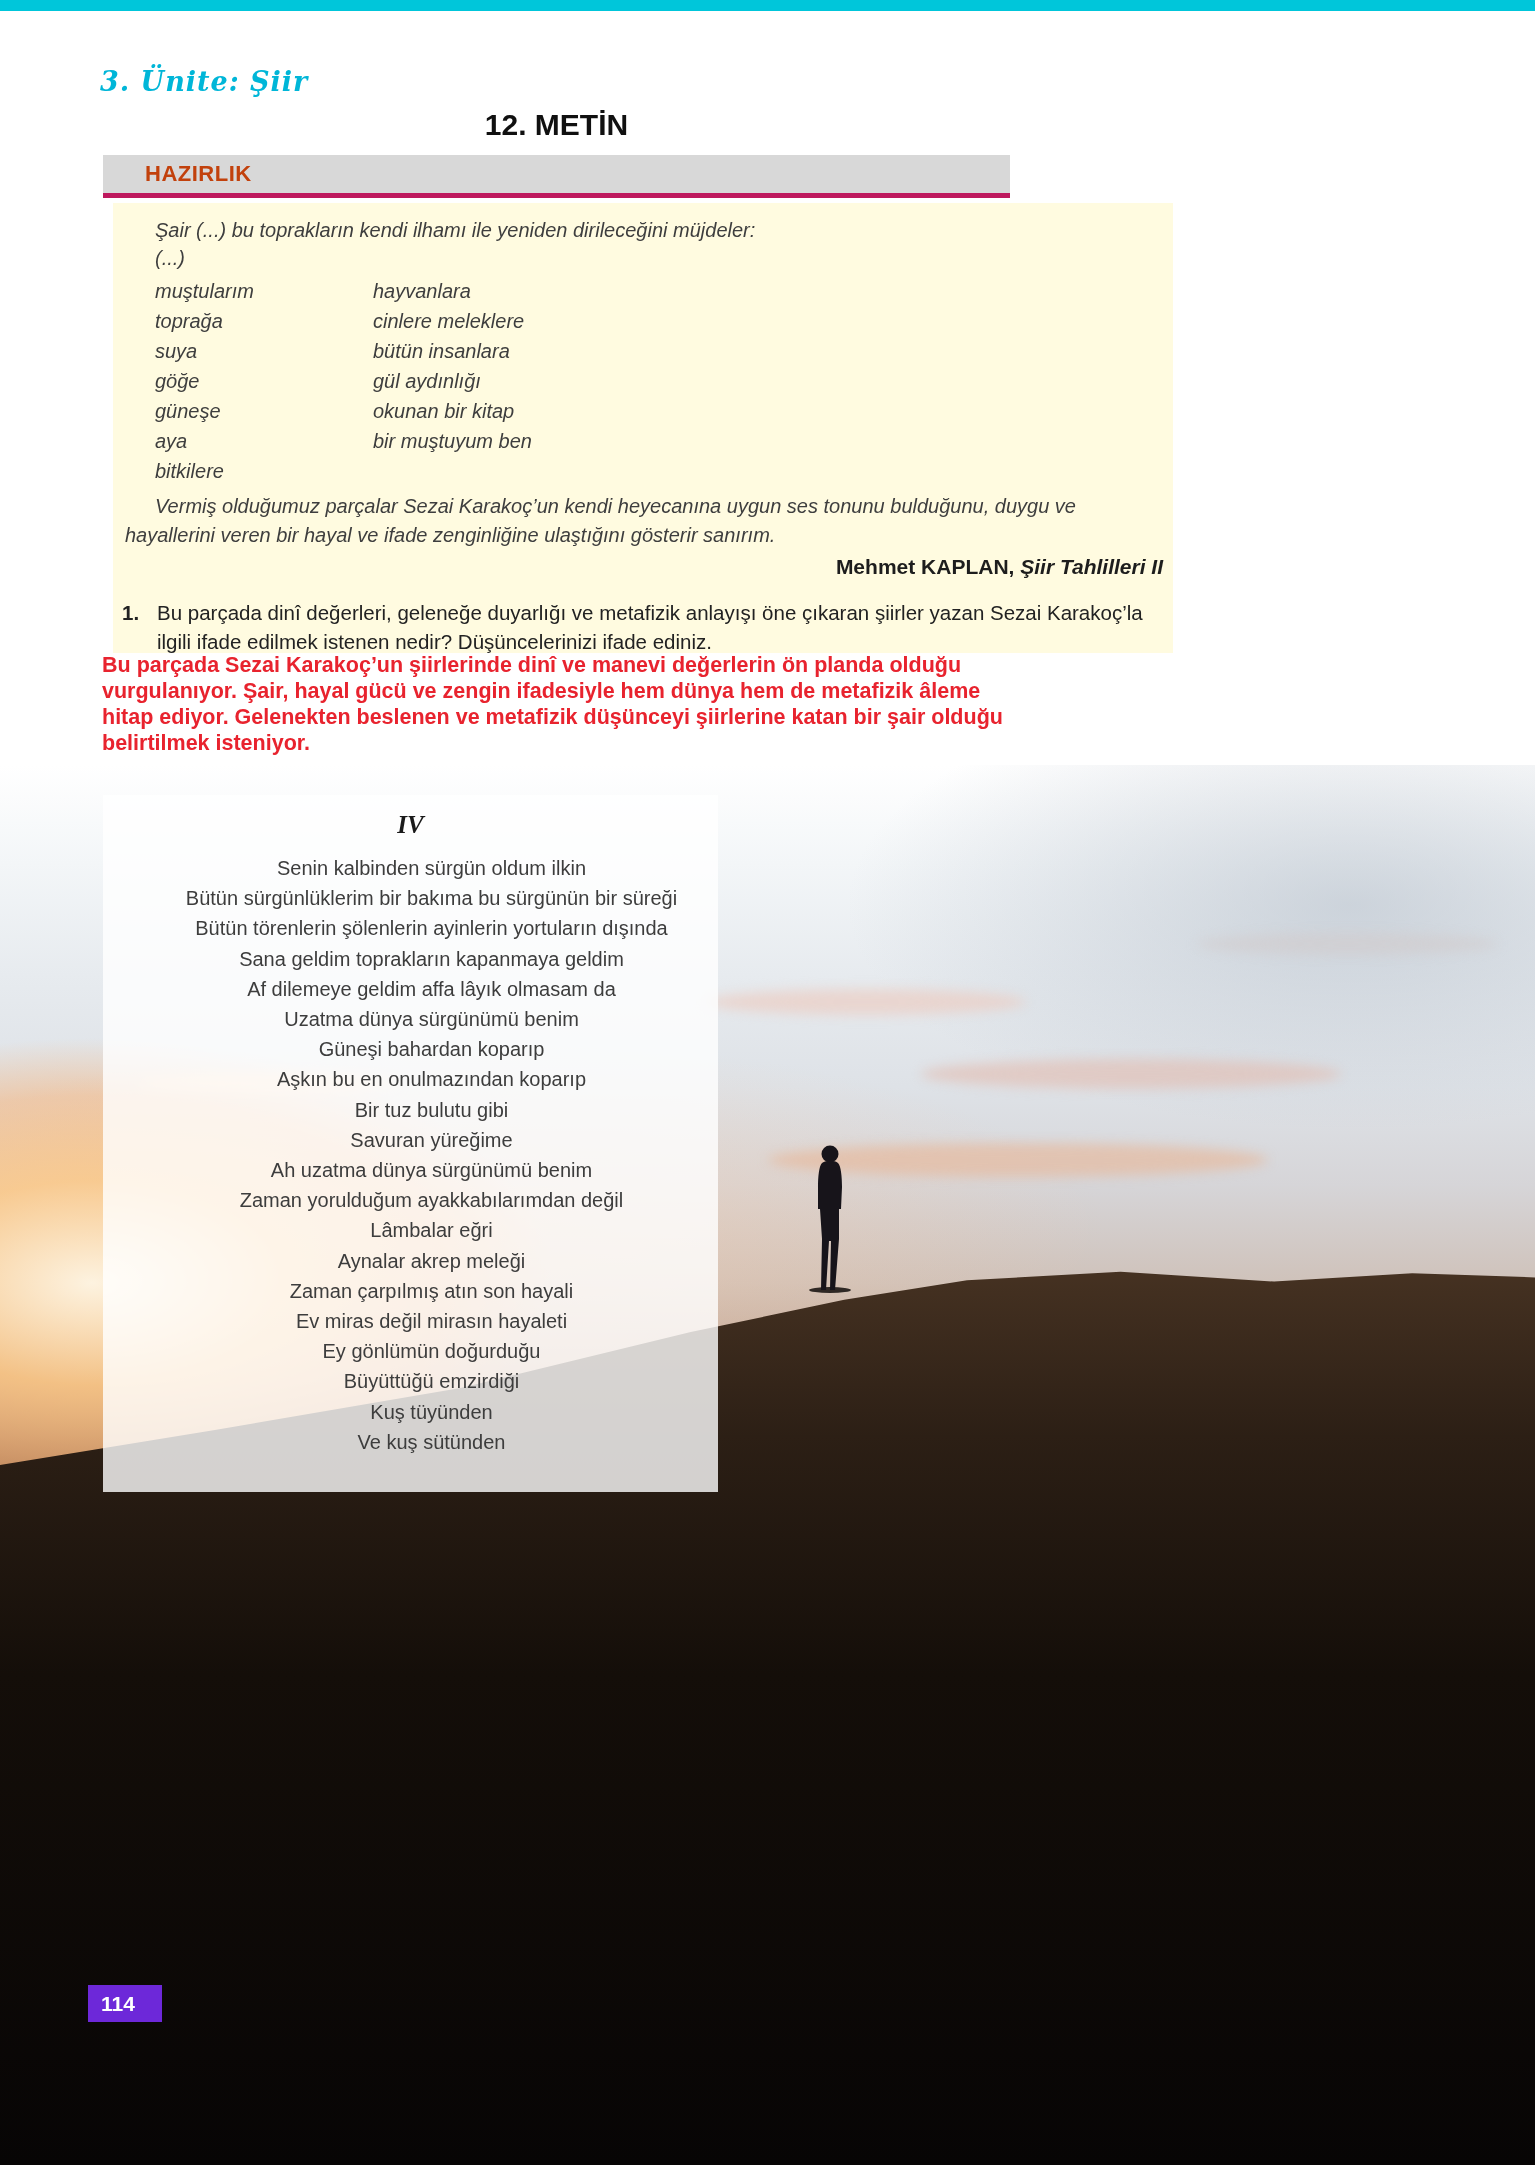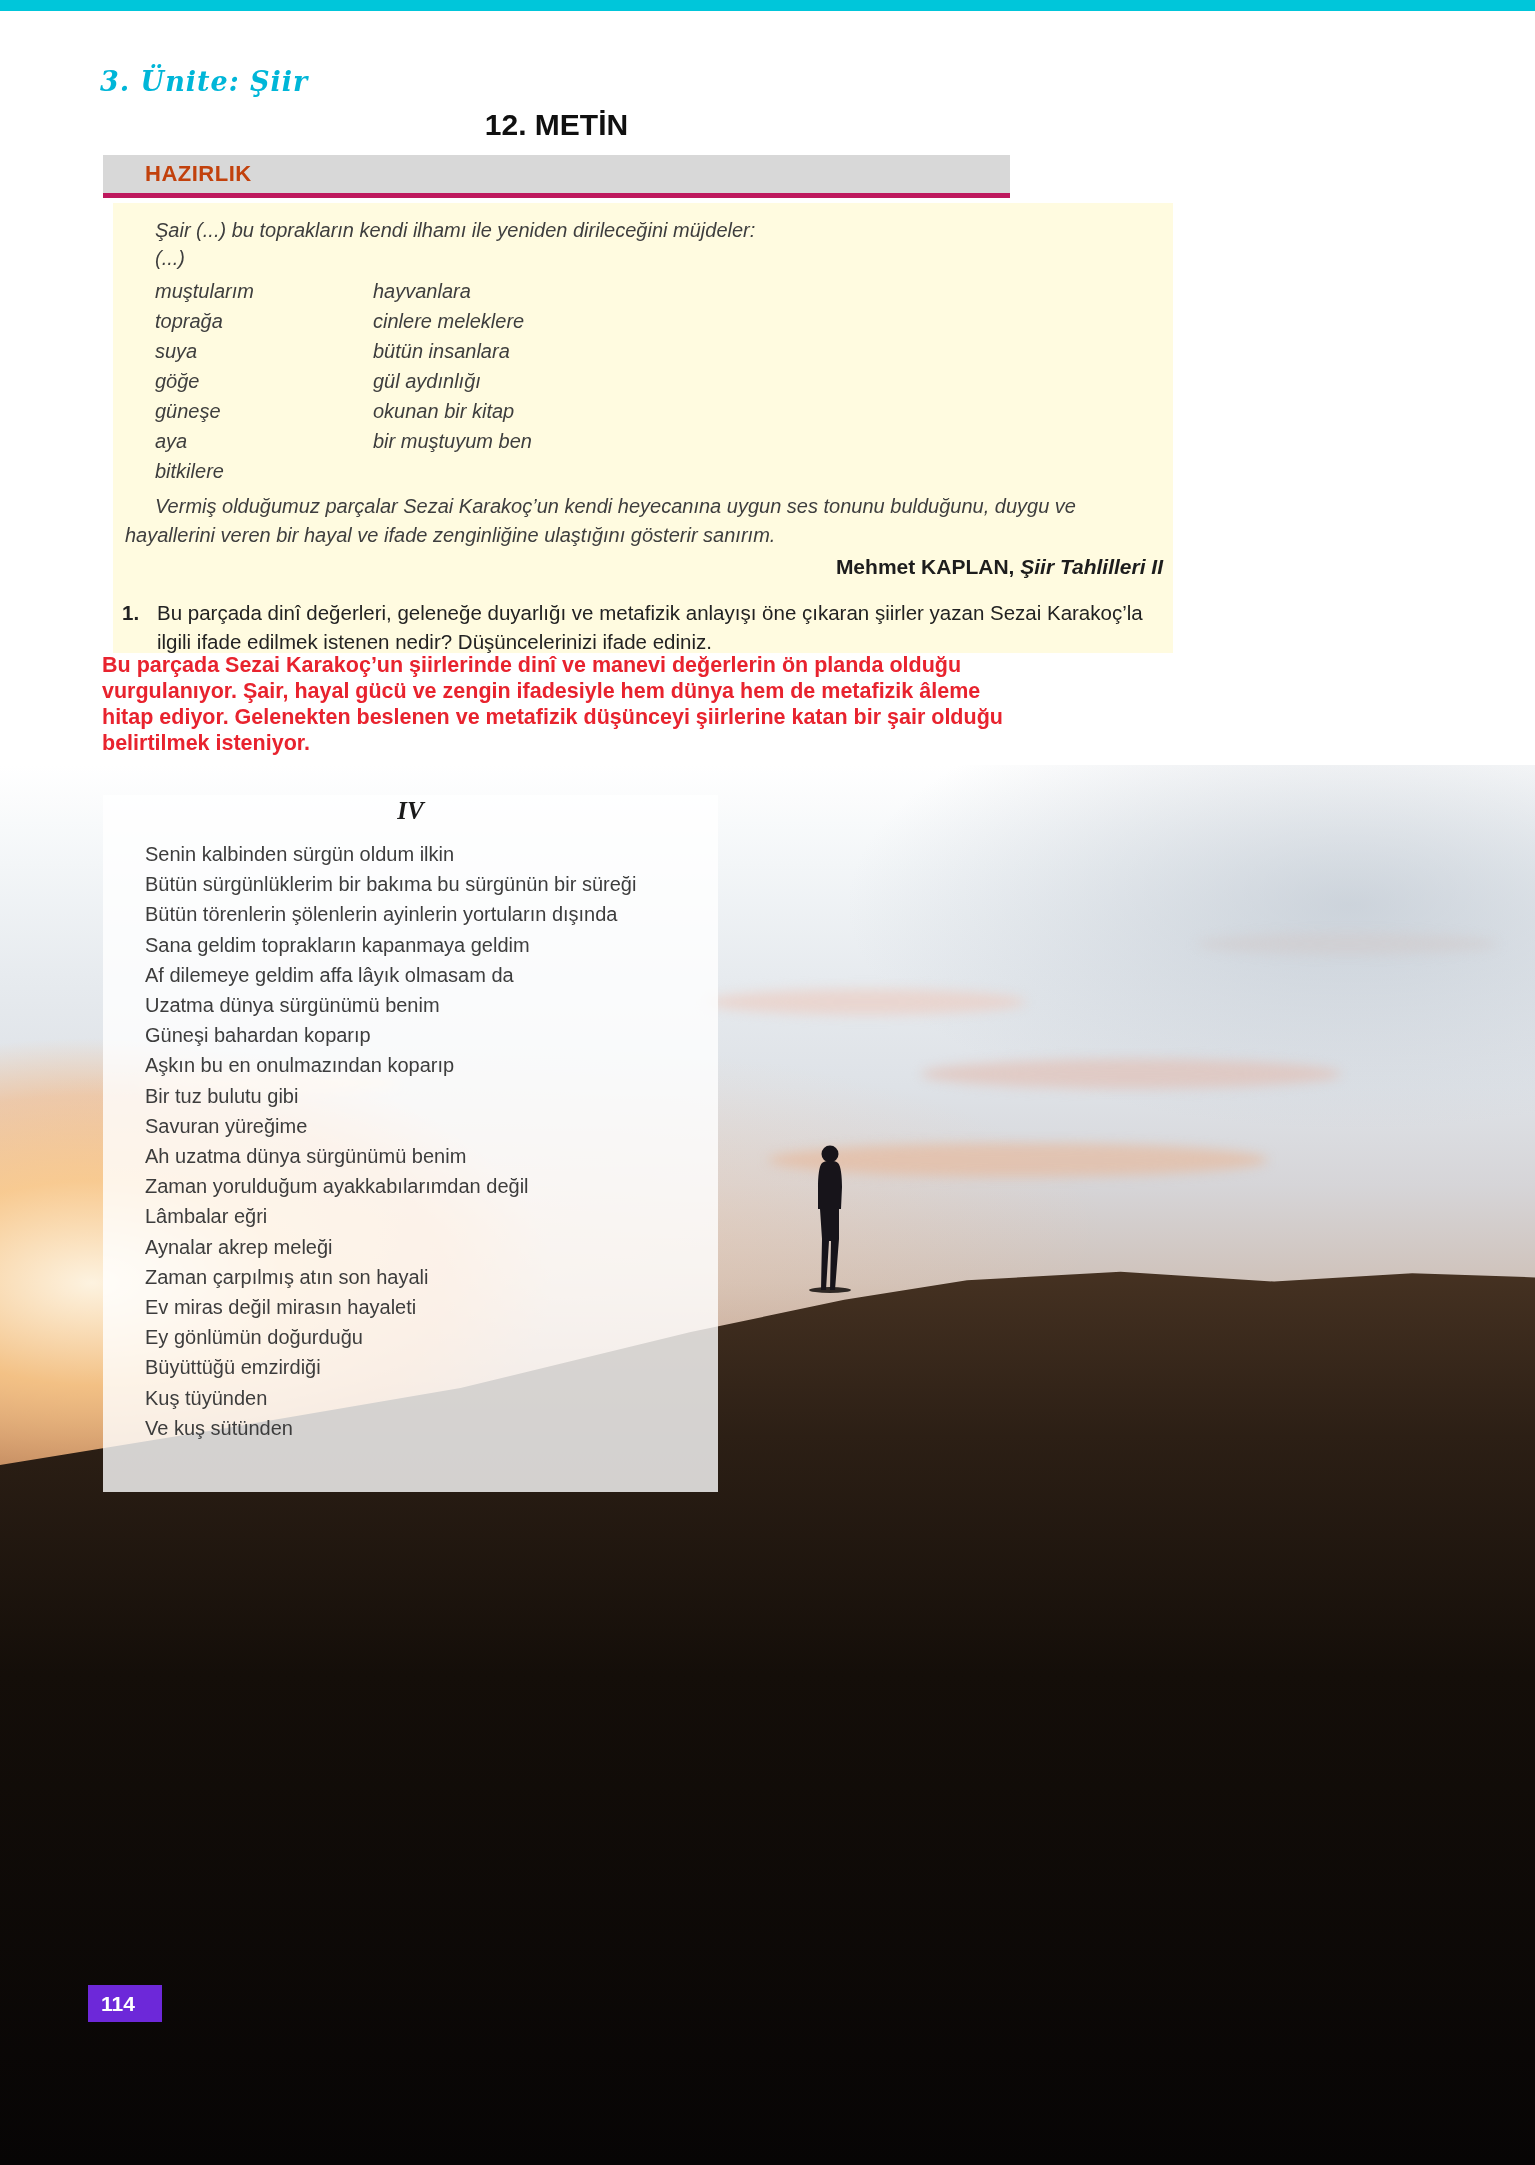--- a/index.html
+++ b/index.html
@@ -44,23 +44,23 @@
   .cloud.c2 { left:60%; top:21%; width:420px; height:30px; background:rgba(226,190,180,0.65); }
   .cloud.c3 { left:50%; top:27%; width:500px; height:34px; background:rgba(232,182,150,0.60); }
   .cloud.c4 { left:78%; top:12%; width:300px; height:22px; background:rgba(210,202,202,0.50); }
   .cloud.c5 { left:9%;  top:22%; width:260px; height:20px; background:rgba(255,222,190,0.70); }
   .ground { position:absolute; left:0; top:0; width:100%; height:100%;
     clip-path: polygon(0 50%, 14% 47.5%, 30% 44.5%, 45% 40.5%, 55% 38.2%, 63% 36.8%, 73% 36.2%, 83% 36.9%, 92% 36.3%, 100% 36.6%, 100% 100%, 0 100%);
     background: linear-gradient(to bottom, #4a3524 34%, #2c1f15 48%, #140e09 65%, #070505 100%); }
   .person { position:absolute; left:808px; top:378px; width:46px; height:150px; }
 
   .poem-panel { position:absolute; left:103px; top:795px; width:615px; height:697px; background:rgba(255,255,255,0.80); }
-  .poem-title { margin-top:2px; text-align:center; font-family:"Liberation Serif", serif; font-style:italic; font-weight:bold; font-size:25px; color:#1a1a1a; }
+  .poem-title { margin-top:16px; text-align:center; font-family:"Liberation Serif", serif; font-style:italic; font-weight:bold; font-size:25px; color:#1a1a1a; }
   .poem-lines { margin:14px 0 0 42px; }
-  .poem-line { font-size:20px; line-height:30.2px; color:#3d3d3d; }
+  .poem-line { font-size:20px; line-height:30.2px; color:#3d3d3d;text-align:center; }
 
   .page-badge { position:absolute; left:88px; top:1985px; width:74px; height:37px; background:#6d28d9; color:#ffffff; font-weight:bold; font-size:21px; line-height:37px; padding-left:13px; }
 </style>
 </head>
 <body>
 
 <div class="top-bar"></div>
 
 <div class="unit-label">3. Ünite: Şiir</div>
 

